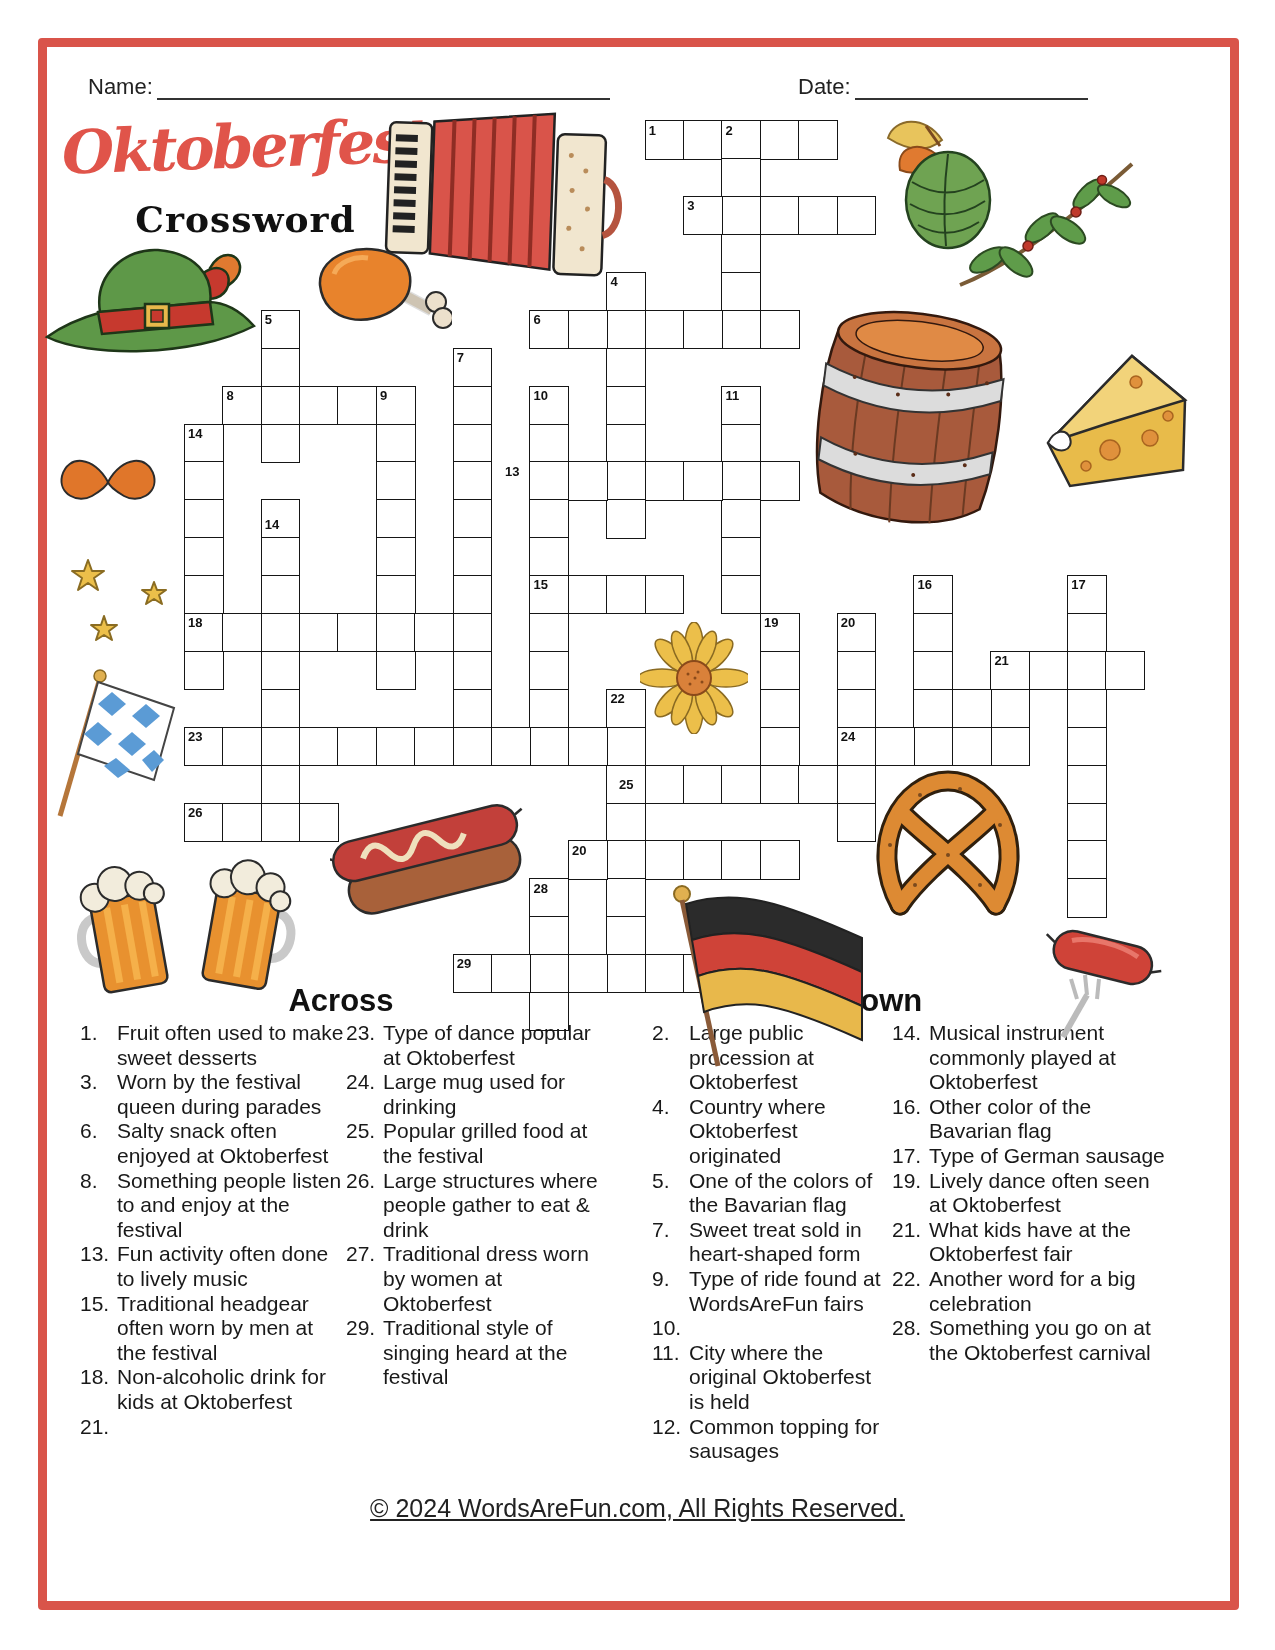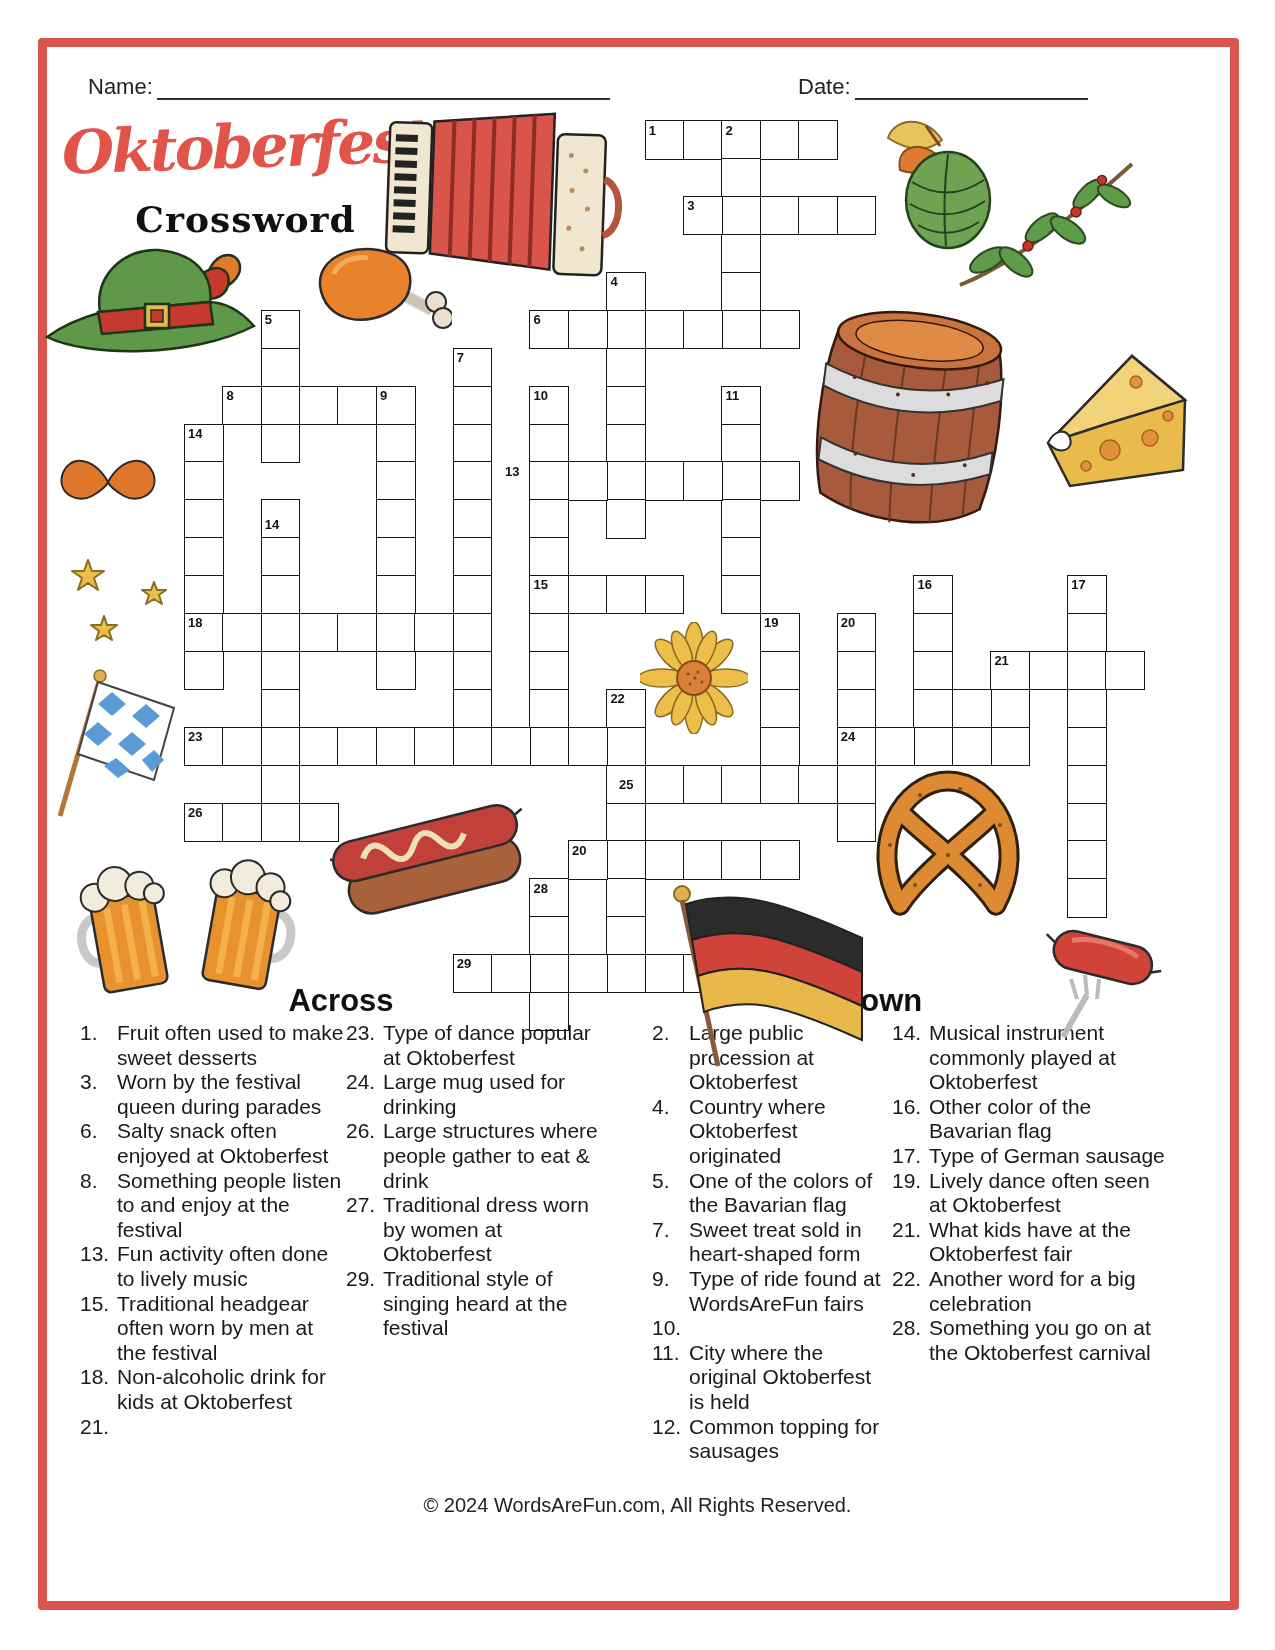--- a/index.html
+++ b/index.html
@@ -17,21 +17,21 @@
   #title-sub{position:absolute;left:128px;top:198px;width:235px;text-align:center;
       font-family:"DejaVu Serif",serif;font-weight:900;font-size:36px;color:#111;letter-spacing:1px;}
   .gridcell{position:absolute;background:#ffffff;border:1.4px solid #161616;box-sizing:border-box;}
   .gridnum{position:absolute;font-size:13px;font-weight:bold;line-height:13px;color:#111;z-index:4;}
   .deco{position:absolute;z-index:6;}
   .heading{position:absolute;top:983px;width:200px;text-align:center;font-size:31px;font-weight:bold;color:#111;}
   .cluecol{position:absolute;top:1021px;font-size:21px;line-height:24.6px;color:#191919;}
   .clue{display:flex;}
   .clue .n{width:37px;flex:0 0 37px;}
   .clue .t{flex:1;}
-  #footer{position:absolute;left:0;top:1494px;width:1275px;text-align:center;font-size:20px;color:#222;}
+  #footer{position:absolute;left:0;top:1494px;width:1275px;text-align:center;font-size:25px;color:#222;text-decoration:underline;}
 </style>
 </head>
 <body>
 
 <div id="page">
   <div id="frame"></div>
 
   <div class="hdr" id="name-row">
     <span>Name:</span>
     <span class="writeline"></span>
@@ -512,20 +512,24 @@
   <div class="cluecol" style="left:346px;width:268px" id="across-col2">
       <div class="clue">
         <span class="n">23.</span>
         <span class="t">Type of dance popular at Oktoberfest</span>
       </div>
       <div class="clue">
         <span class="n">24.</span>
         <span class="t">Large mug used for drinking</span>
       </div>
       <div class="clue">
+        <span class="n">25.</span>
+        <span class="t">Popular grilled food at the festival</span>
+      </div>
+      <div class="clue">
         <span class="n">26.</span>
         <span class="t">Large structures where people gather to eat &amp; drink</span>
       </div>
       <div class="clue">
         <span class="n">27.</span>
         <span class="t">Traditional dress worn by women at Oktoberfest</span>
       </div>
       <div class="clue">
         <span class="n">29.</span>
         <span class="t">Traditional style of singing heard at the festival</span>

